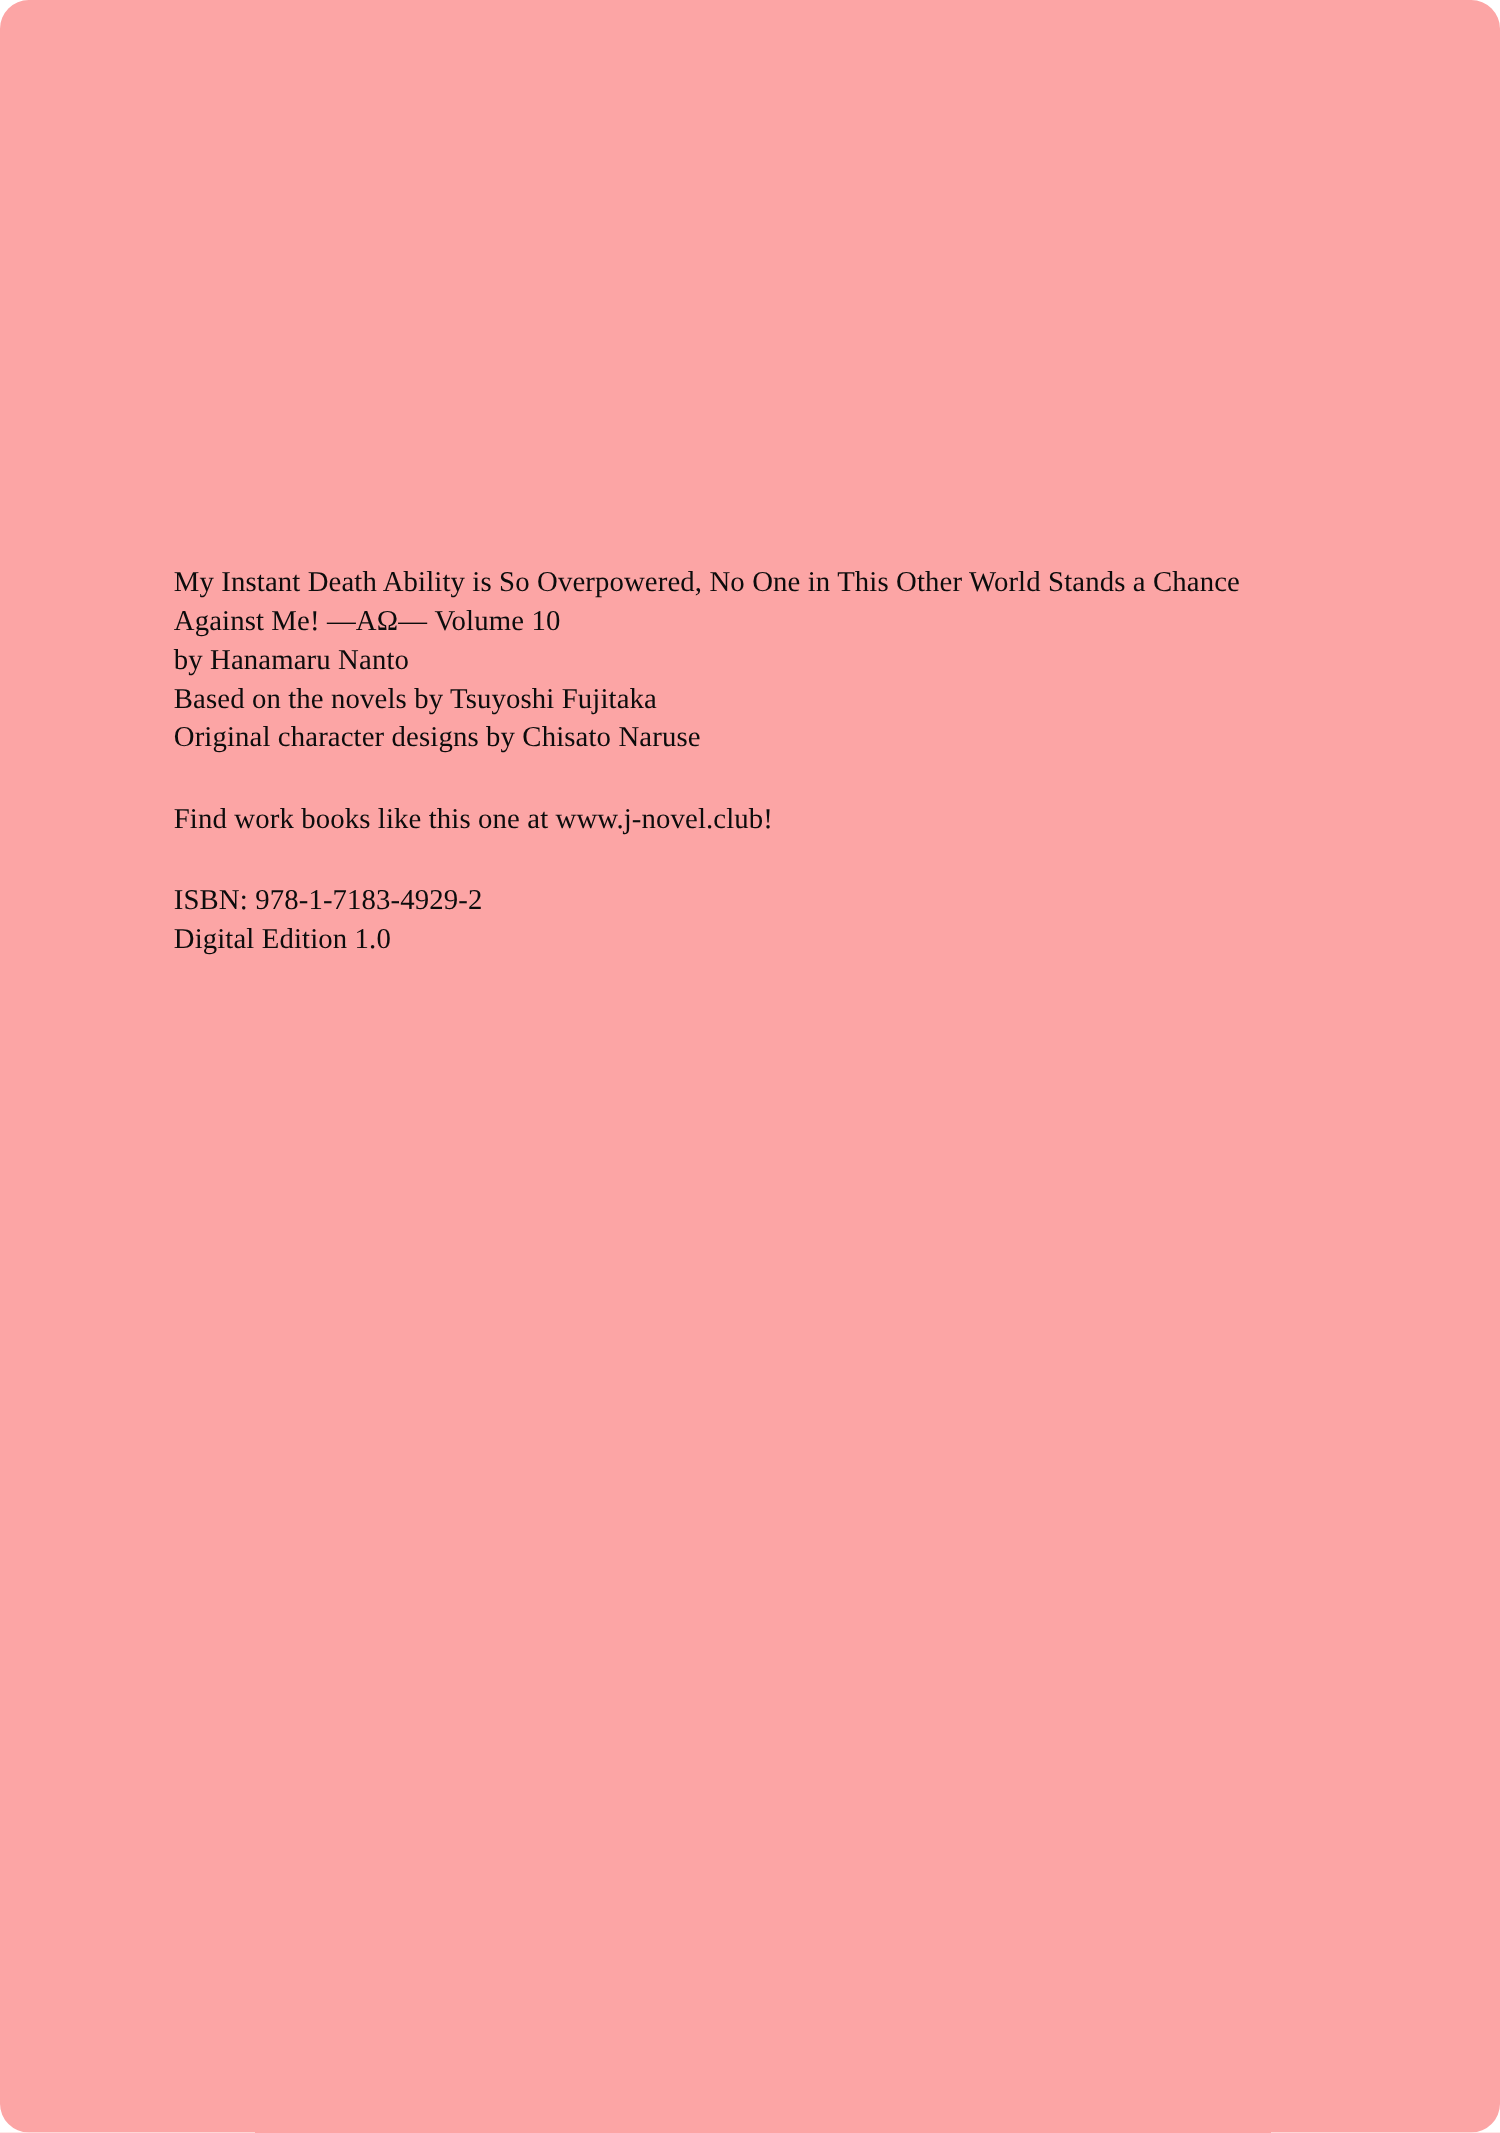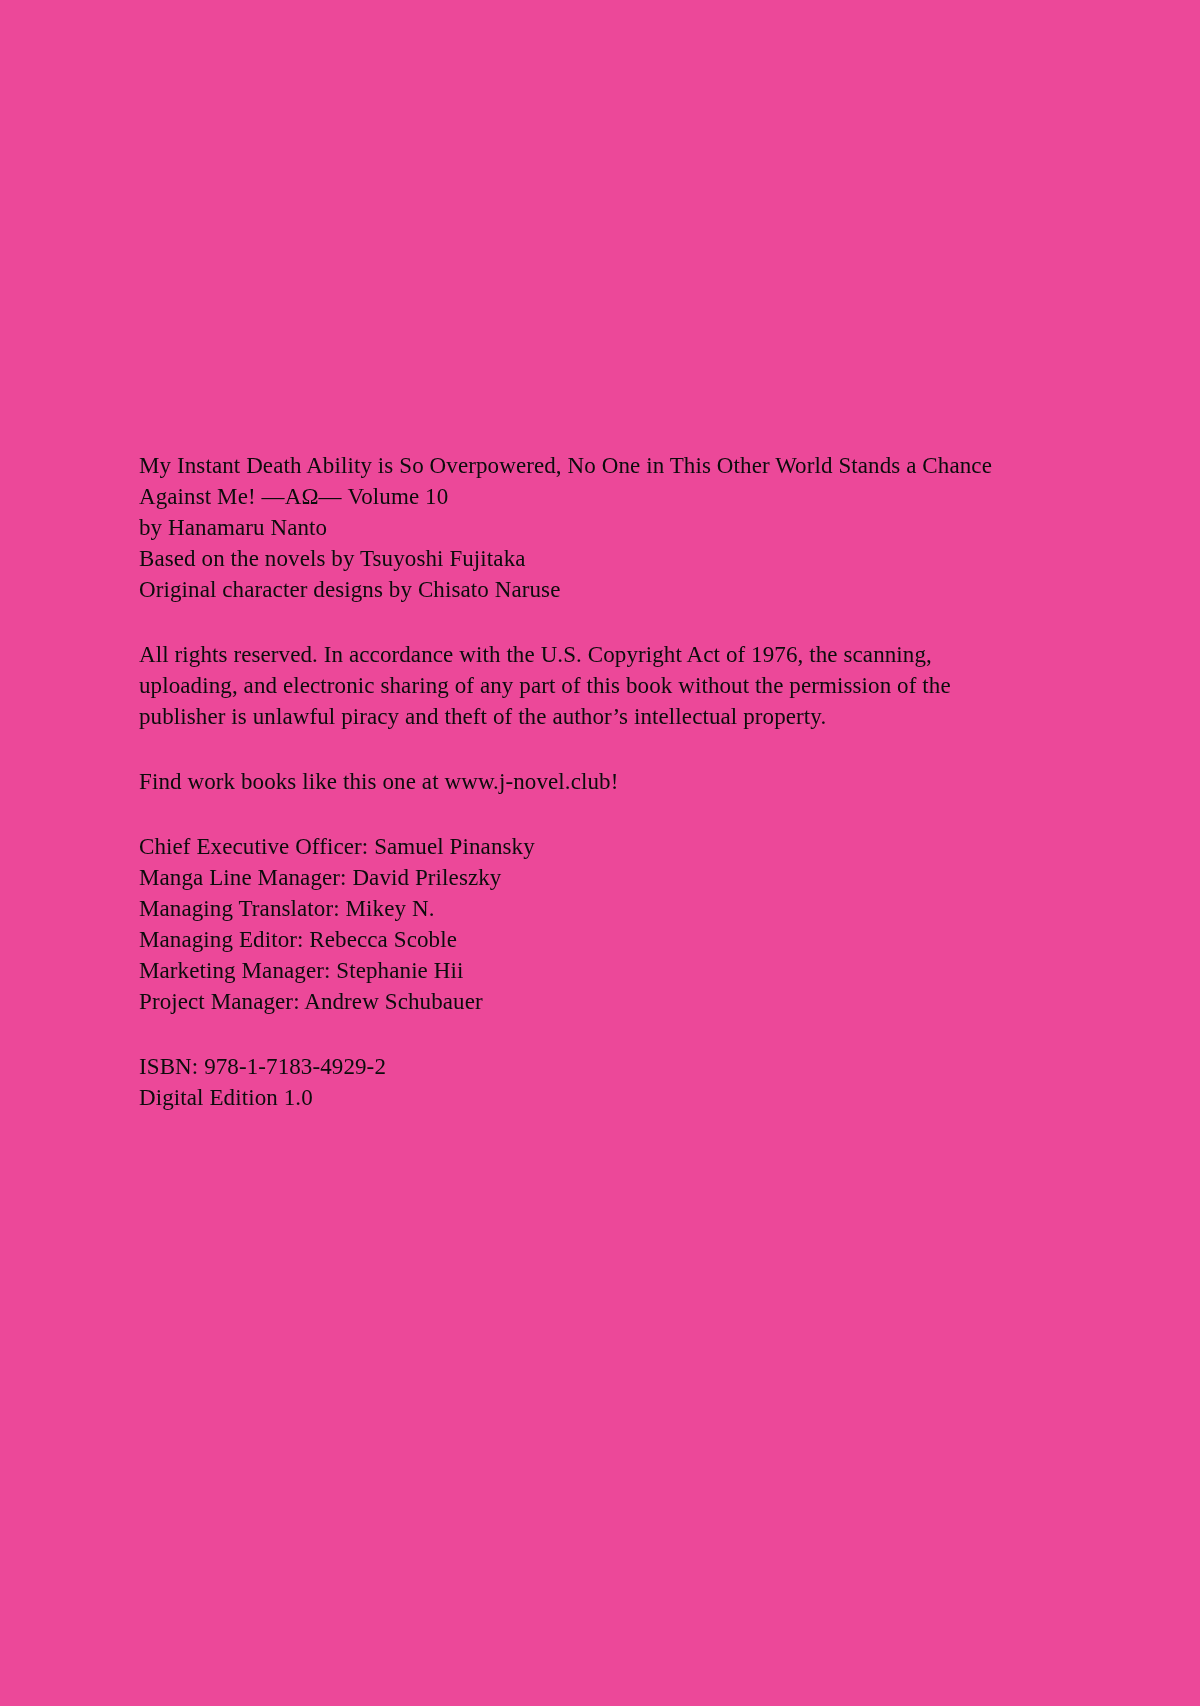--- a/index.html
+++ b/index.html
@@ -11,21 +11,22 @@
     width: 1200px;
     height: 1706px;
     position: relative;
     overflow: hidden;
     font-family: "Liberation Serif", "DejaVu Serif", serif;
     color: #0c0c0c;
   }
   .page {
     position: absolute;
     inset: 0;
-    background: #ec4899;
+    background: #fca5a5;
+    border-radius: 23px;
   }
   .colophon {
     position: absolute;
     left: 139px;
     top: 450px;
     width: 1020px;
     font-size: 23px;
     line-height: 31px;
     letter-spacing: 0.1px;
   }
@@ -40,26 +41,17 @@
 </head>
 <body>
 
 <div class="page">
   <div class="colophon">
     <p class="block">My Instant Death Ability is So Overpowered, No One in This Other World Stands a Chance
 Against Me! —AΩ— Volume 10
 by Hanamaru Nanto
 Based on the novels by Tsuyoshi Fujitaka
 Original character designs by Chisato Naruse</p>
-    <p class="block">All rights reserved. In accordance with the U.S. Copyright Act of 1976, the scanning,
-uploading, and electronic sharing of any part of this book without the permission of the
-publisher is unlawful piracy and theft of the author’s intellectual property.</p>
     <p class="block">Find work books like this one at www.j-novel.club!</p>
-    <p class="block">Chief Executive Officer: Samuel Pinansky
-Manga Line Manager: David Prileszky
-Managing Translator: Mikey N.
-Managing Editor: Rebecca Scoble
-Marketing Manager: Stephanie Hii
-Project Manager: Andrew Schubauer</p>
     <p class="block">ISBN: 978-1-7183-4929-2
 Digital Edition 1.0</p>
   </div>
 </div>
 
 </body></html>

